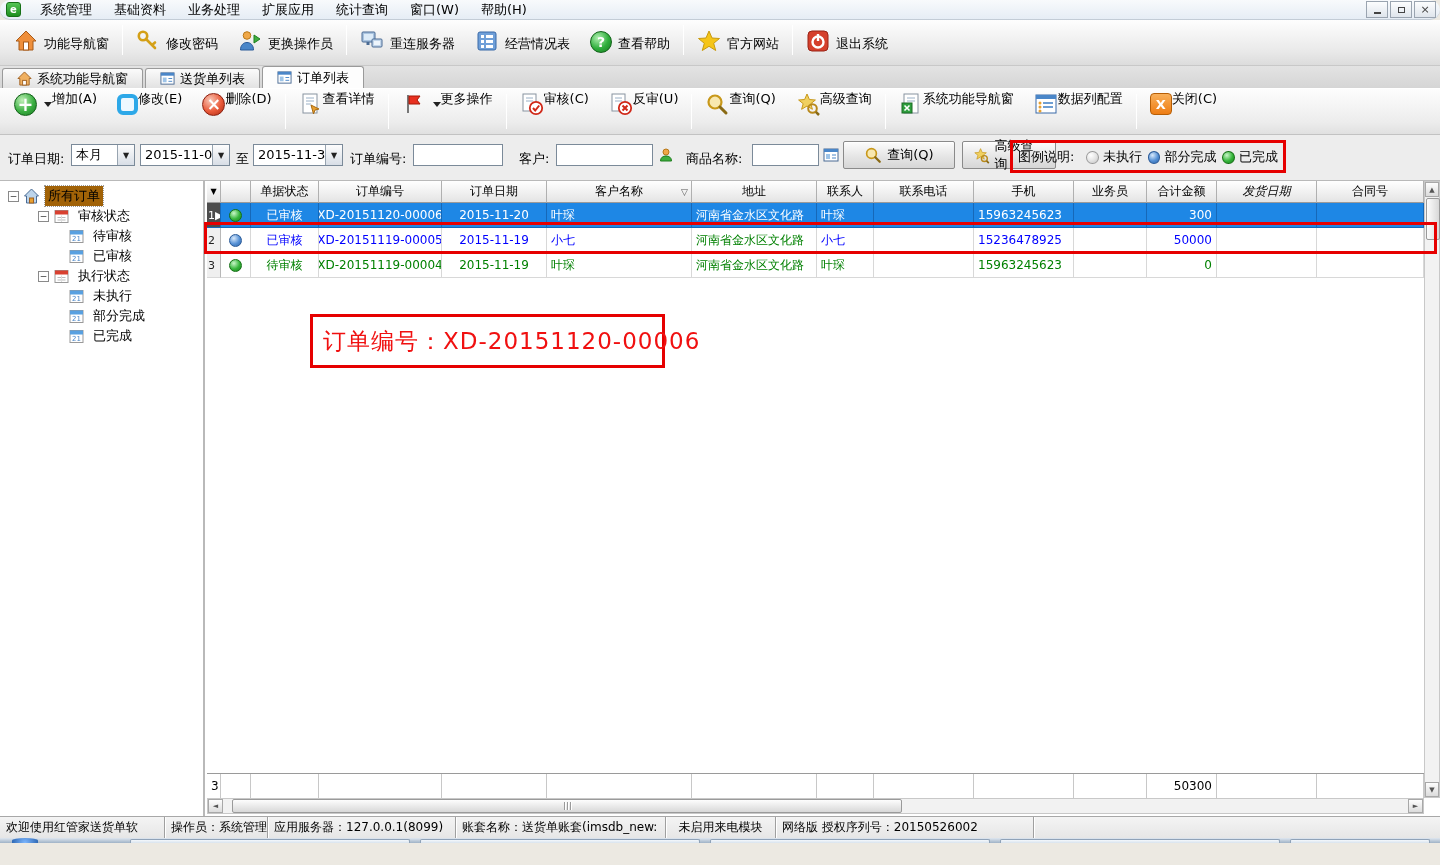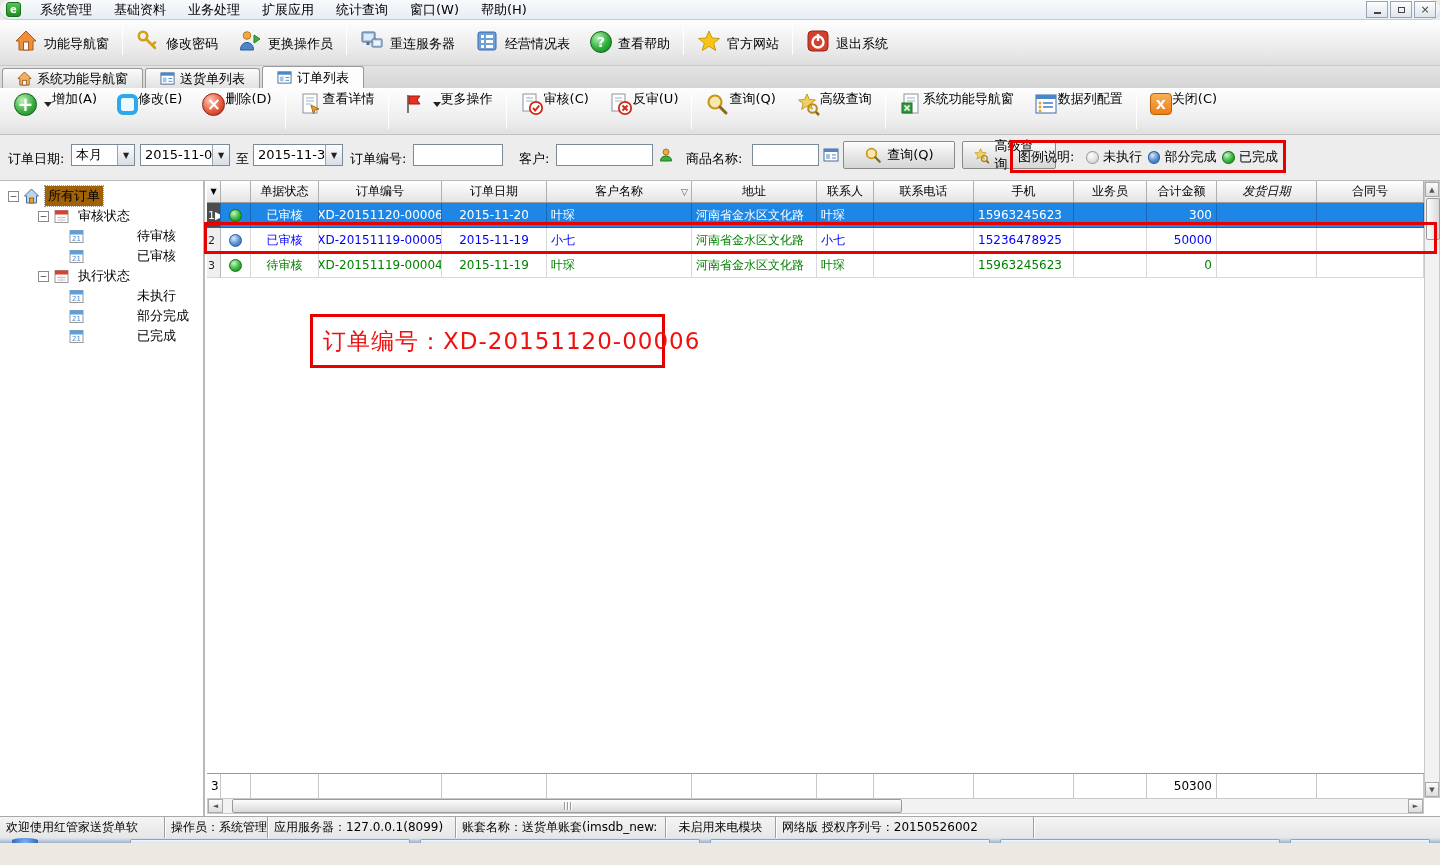--- a/index.html
+++ b/index.html
@@ -101,21 +101,21 @@
   
   .main { position:relative; height:635px; background:#fff; }
   .tree { position:absolute; left:0; top:0; width:205px; height:635px; background:#fff;
     border-right:2px solid #b9b9b9; padding-top:5px; overflow:hidden; }
   .titem { display:flex; align-items:center; height:20px; white-space:nowrap; }
   .titem .expander { width:11px; height:11px; border:1px solid #8a8a8a; background:#fff; font-size:9px;
     line-height:9px; text-align:center; color:#333; margin-right:4px; flex:none; }
   .titem svg { margin-right:5px; flex:none; }
   .tlabel { padding:1px 3px; }
   .tlabel.selroot { background:#a16207; outline:1px dotted #9a9a9a; }
-  .ind0 { padding-left:8px; } .ind1 { padding-left:38px; } .ind2 { padding-left:68px;gap:44px; }
+  .ind0 { padding-left:8px; } .ind1 { padding-left:38px; } .ind2 { padding-left:68px; }
 
   .grid { position:absolute; left:207px; top:0; width:1217px; }
   .ghead { display:flex; height:22px; }
   .hcell { height:22px; background:linear-gradient(#ffffff,#e4e4e4); border-right:1px solid #b0b0b0;
     border-bottom:1px solid #9a9a9a; font-size:12px; display:flex; align-items:center; justify-content:center;
     overflow:hidden; position:relative; }
   .hcell.first span { font-size:8px; }
   .hcell .sort { position:absolute; right:3px; font-size:9px; color:#555; }
   .grow { display:flex; height:25px; background:#fff; }
   .grow.sel { background:#1e87e5; }

